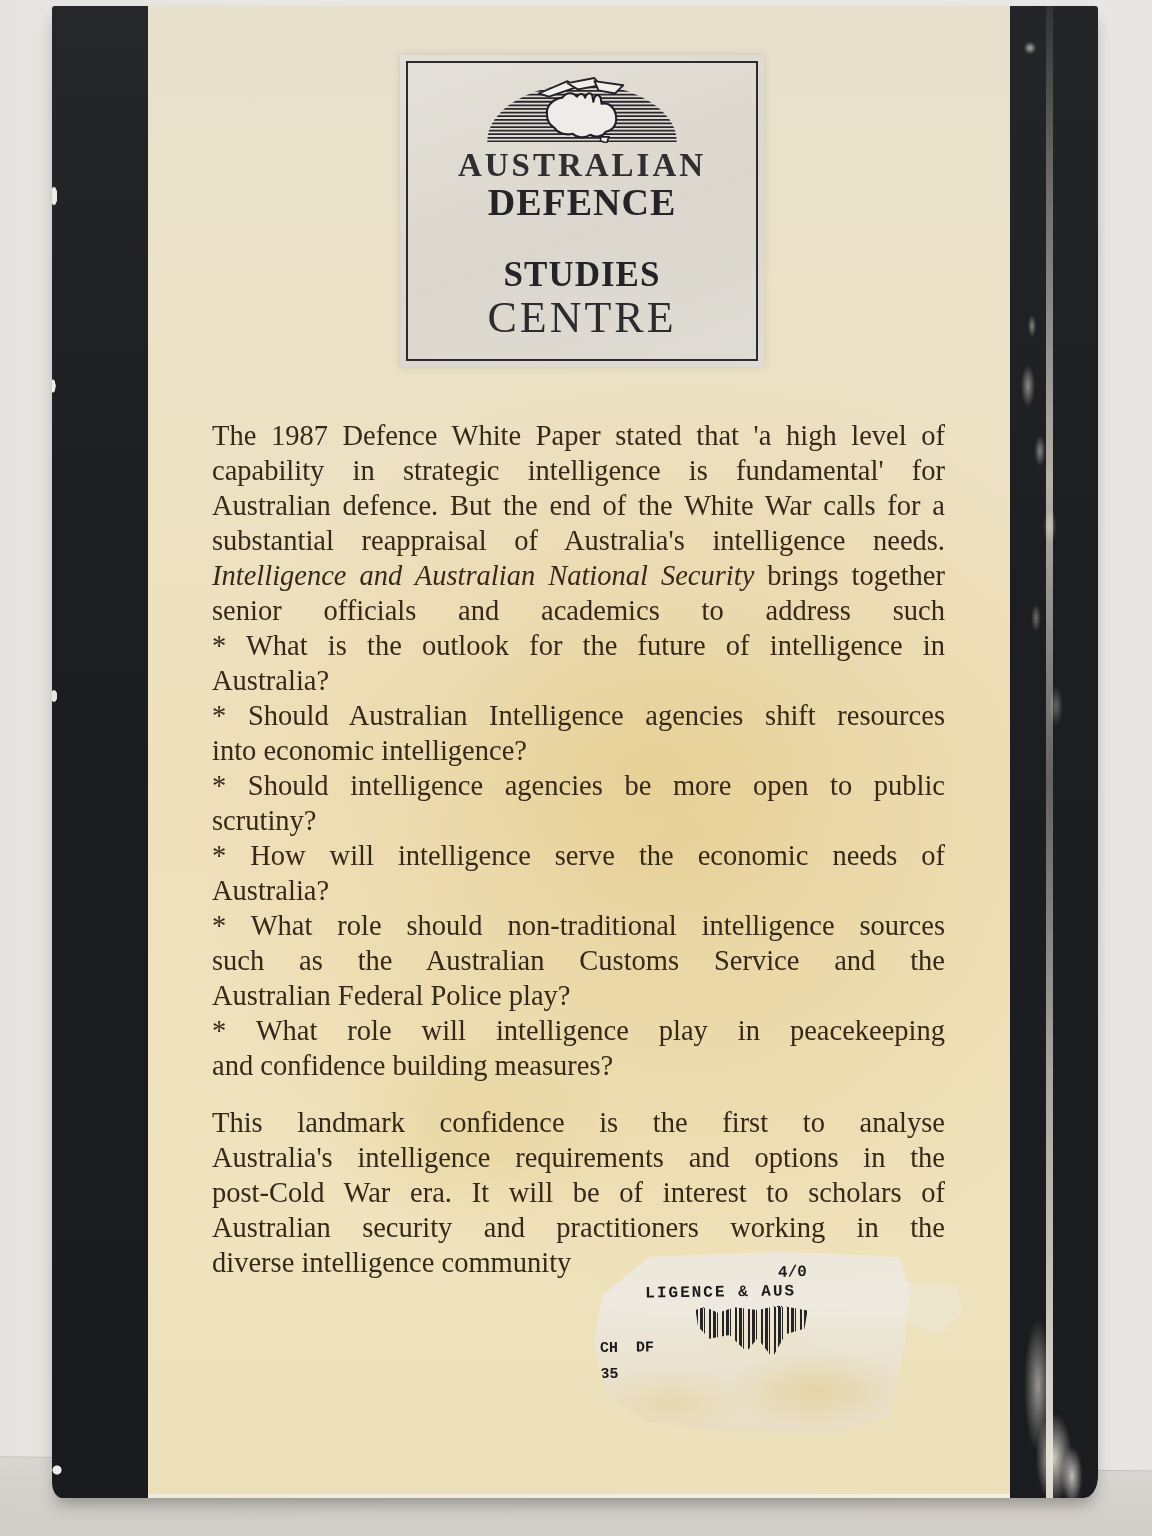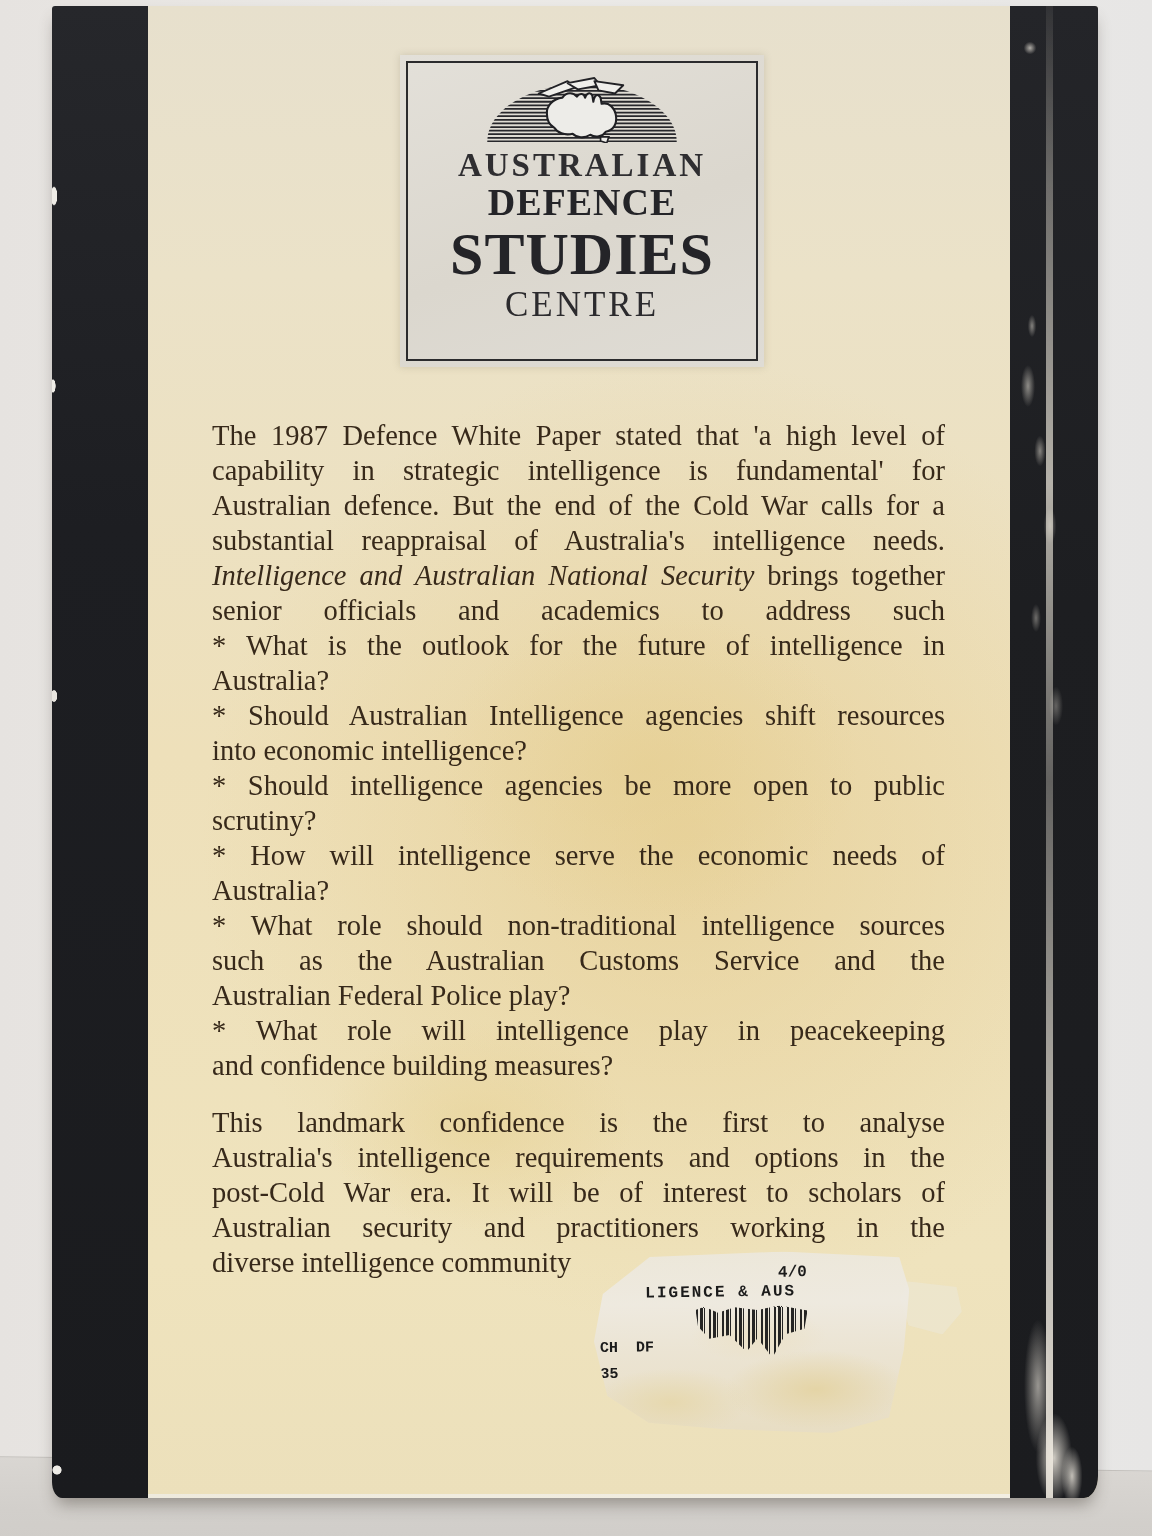--- a/index.html
+++ b/index.html
@@ -76,22 +76,22 @@
     box-shadow:0 0 7px rgba(120,110,90,0.25);
   }
   .logo-inner{
     width:100%;height:100%;box-sizing:border-box;
     border:2.5px solid #2b2b2d;
     display:flex;flex-direction:column;align-items:center;
   }
   .emblem{margin-top:14px;}
   .logo-t1{font-size:33px;letter-spacing:3px;color:#2f2e31;font-weight:600;margin-top:4px;line-height:1.1;}
   .logo-t2{font-size:38px;letter-spacing:1px;color:#242428;font-weight:700;line-height:1.04;}
-  .logo-t3{font-size:60px;letter-spacing:1px;color:#242428;font-weight:700;line-height:1.04;}
-  .logo-t4{font-size:35px;letter-spacing:3px;color:#2c2b2e;font-weight:500;line-height:1.15;}
+  .logo-t3{font-size:35px;letter-spacing:1px;color:#242428;font-weight:700;line-height:1.04;margin-top:34px;}
+  .logo-t4{font-size:44px;letter-spacing:3px;color:#2c2b2e;font-weight:500;line-height:1.15;}
   
   .blurb{
     position:absolute;left:64px;top:412px;width:733px;
     font-size:28.5px;line-height:35px;color:#37291a;
   }
   .blurb .blurb-line{text-align:left;}
   .blurb .blurb-line.stretch{text-align:justify;text-align-last:justify;}
   .para2{margin-top:22px;}
   
   .sticker{
@@ -179,21 +179,21 @@
           <div class="logo-t2">DEFENCE</div>
           <div class="logo-t3">STUDIES</div>
           <div class="logo-t4">CENTRE</div>
         </div>
       </div>
 
       <div class="blurb">
         <div class="para para1">
             <div class="blurb-line stretch">The 1987 Defence White Paper stated that 'a high level of</div>
             <div class="blurb-line stretch">capability in strategic intelligence is fundamental' for</div>
-            <div class="blurb-line stretch">Australian defence. But the end of the Cold War calls for a</div>
+            <div class="blurb-line stretch">Australian defence. But the end of the White War calls for a</div>
             <div class="blurb-line stretch">substantial reappraisal of Australia's intelligence needs.</div>
             <div class="blurb-line stretch"><i>Intelligence and Australian National Security</i> brings together</div>
             <div class="blurb-line stretch">senior officials and academics to address such</div>
           </div>
         <div class="para bulletsp">
             <div class="blurb-line stretch">* What is the outlook for the future of intelligence in</div>
             <div class="blurb-line">Australia?</div>
             <div class="blurb-line stretch">* Should Australian Intelligence agencies shift resources</div>
             <div class="blurb-line">into economic intelligence?</div>
             <div class="blurb-line stretch">* Should intelligence agencies be more open to public</div>

